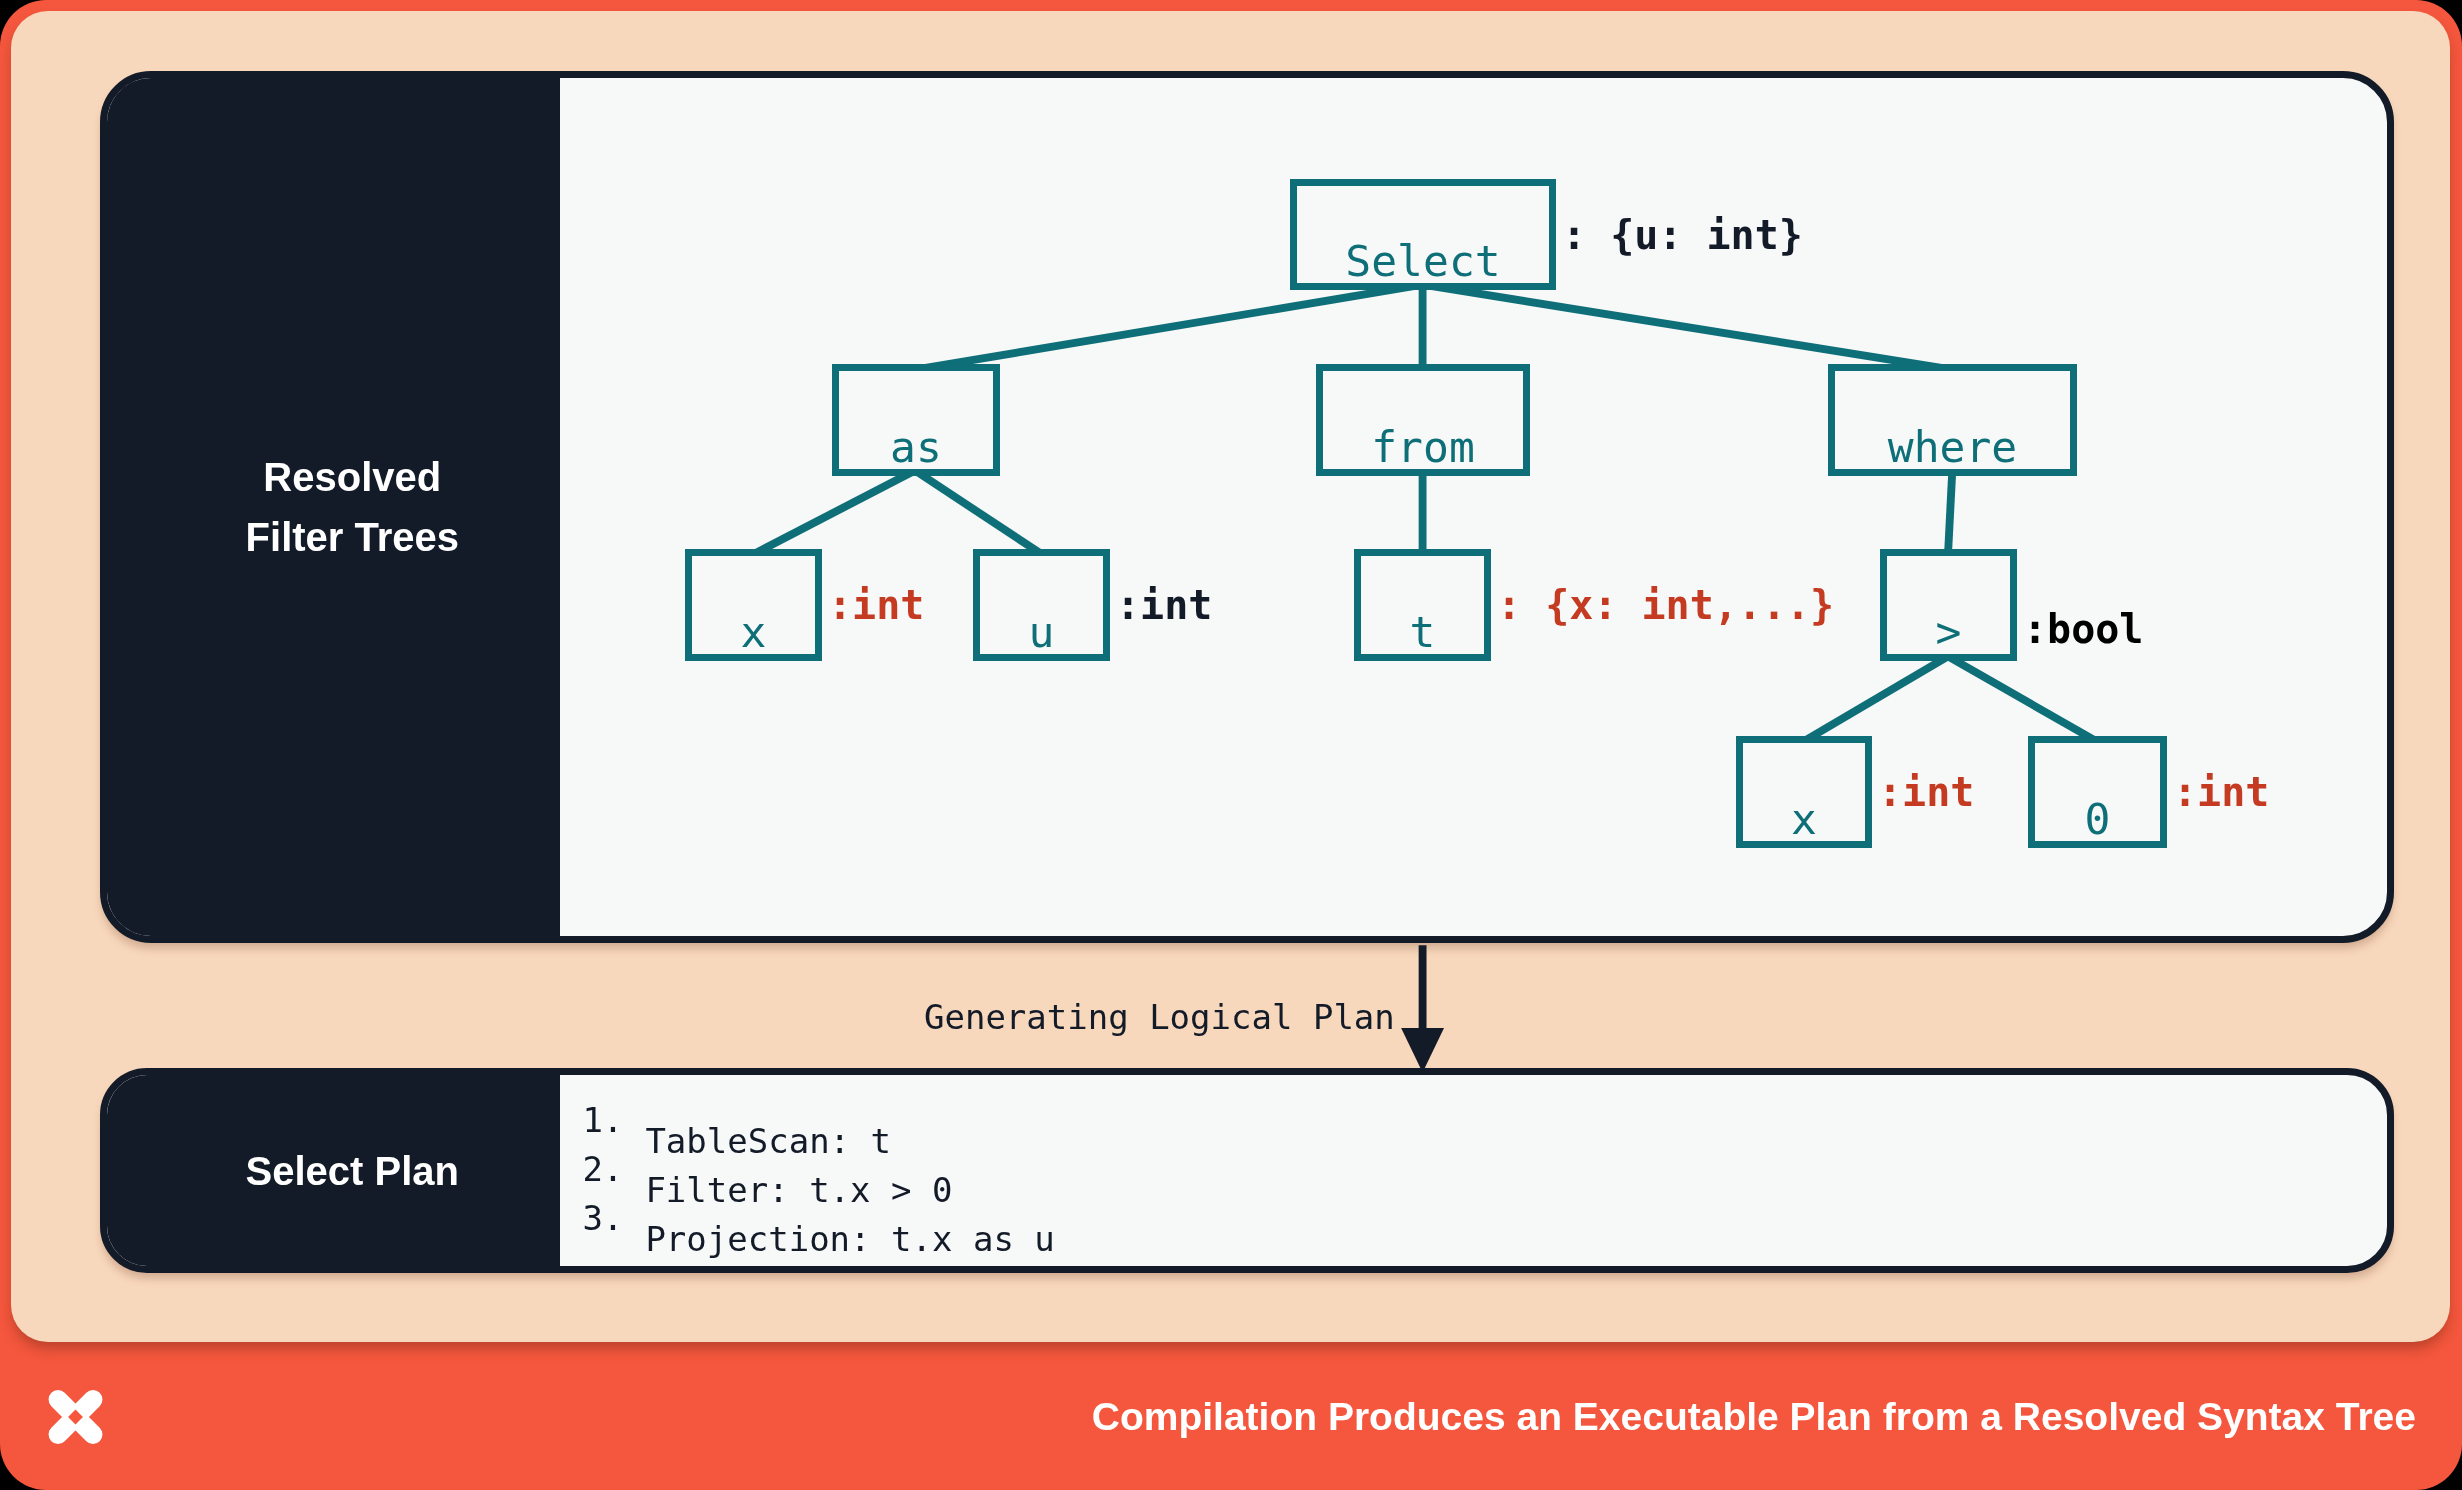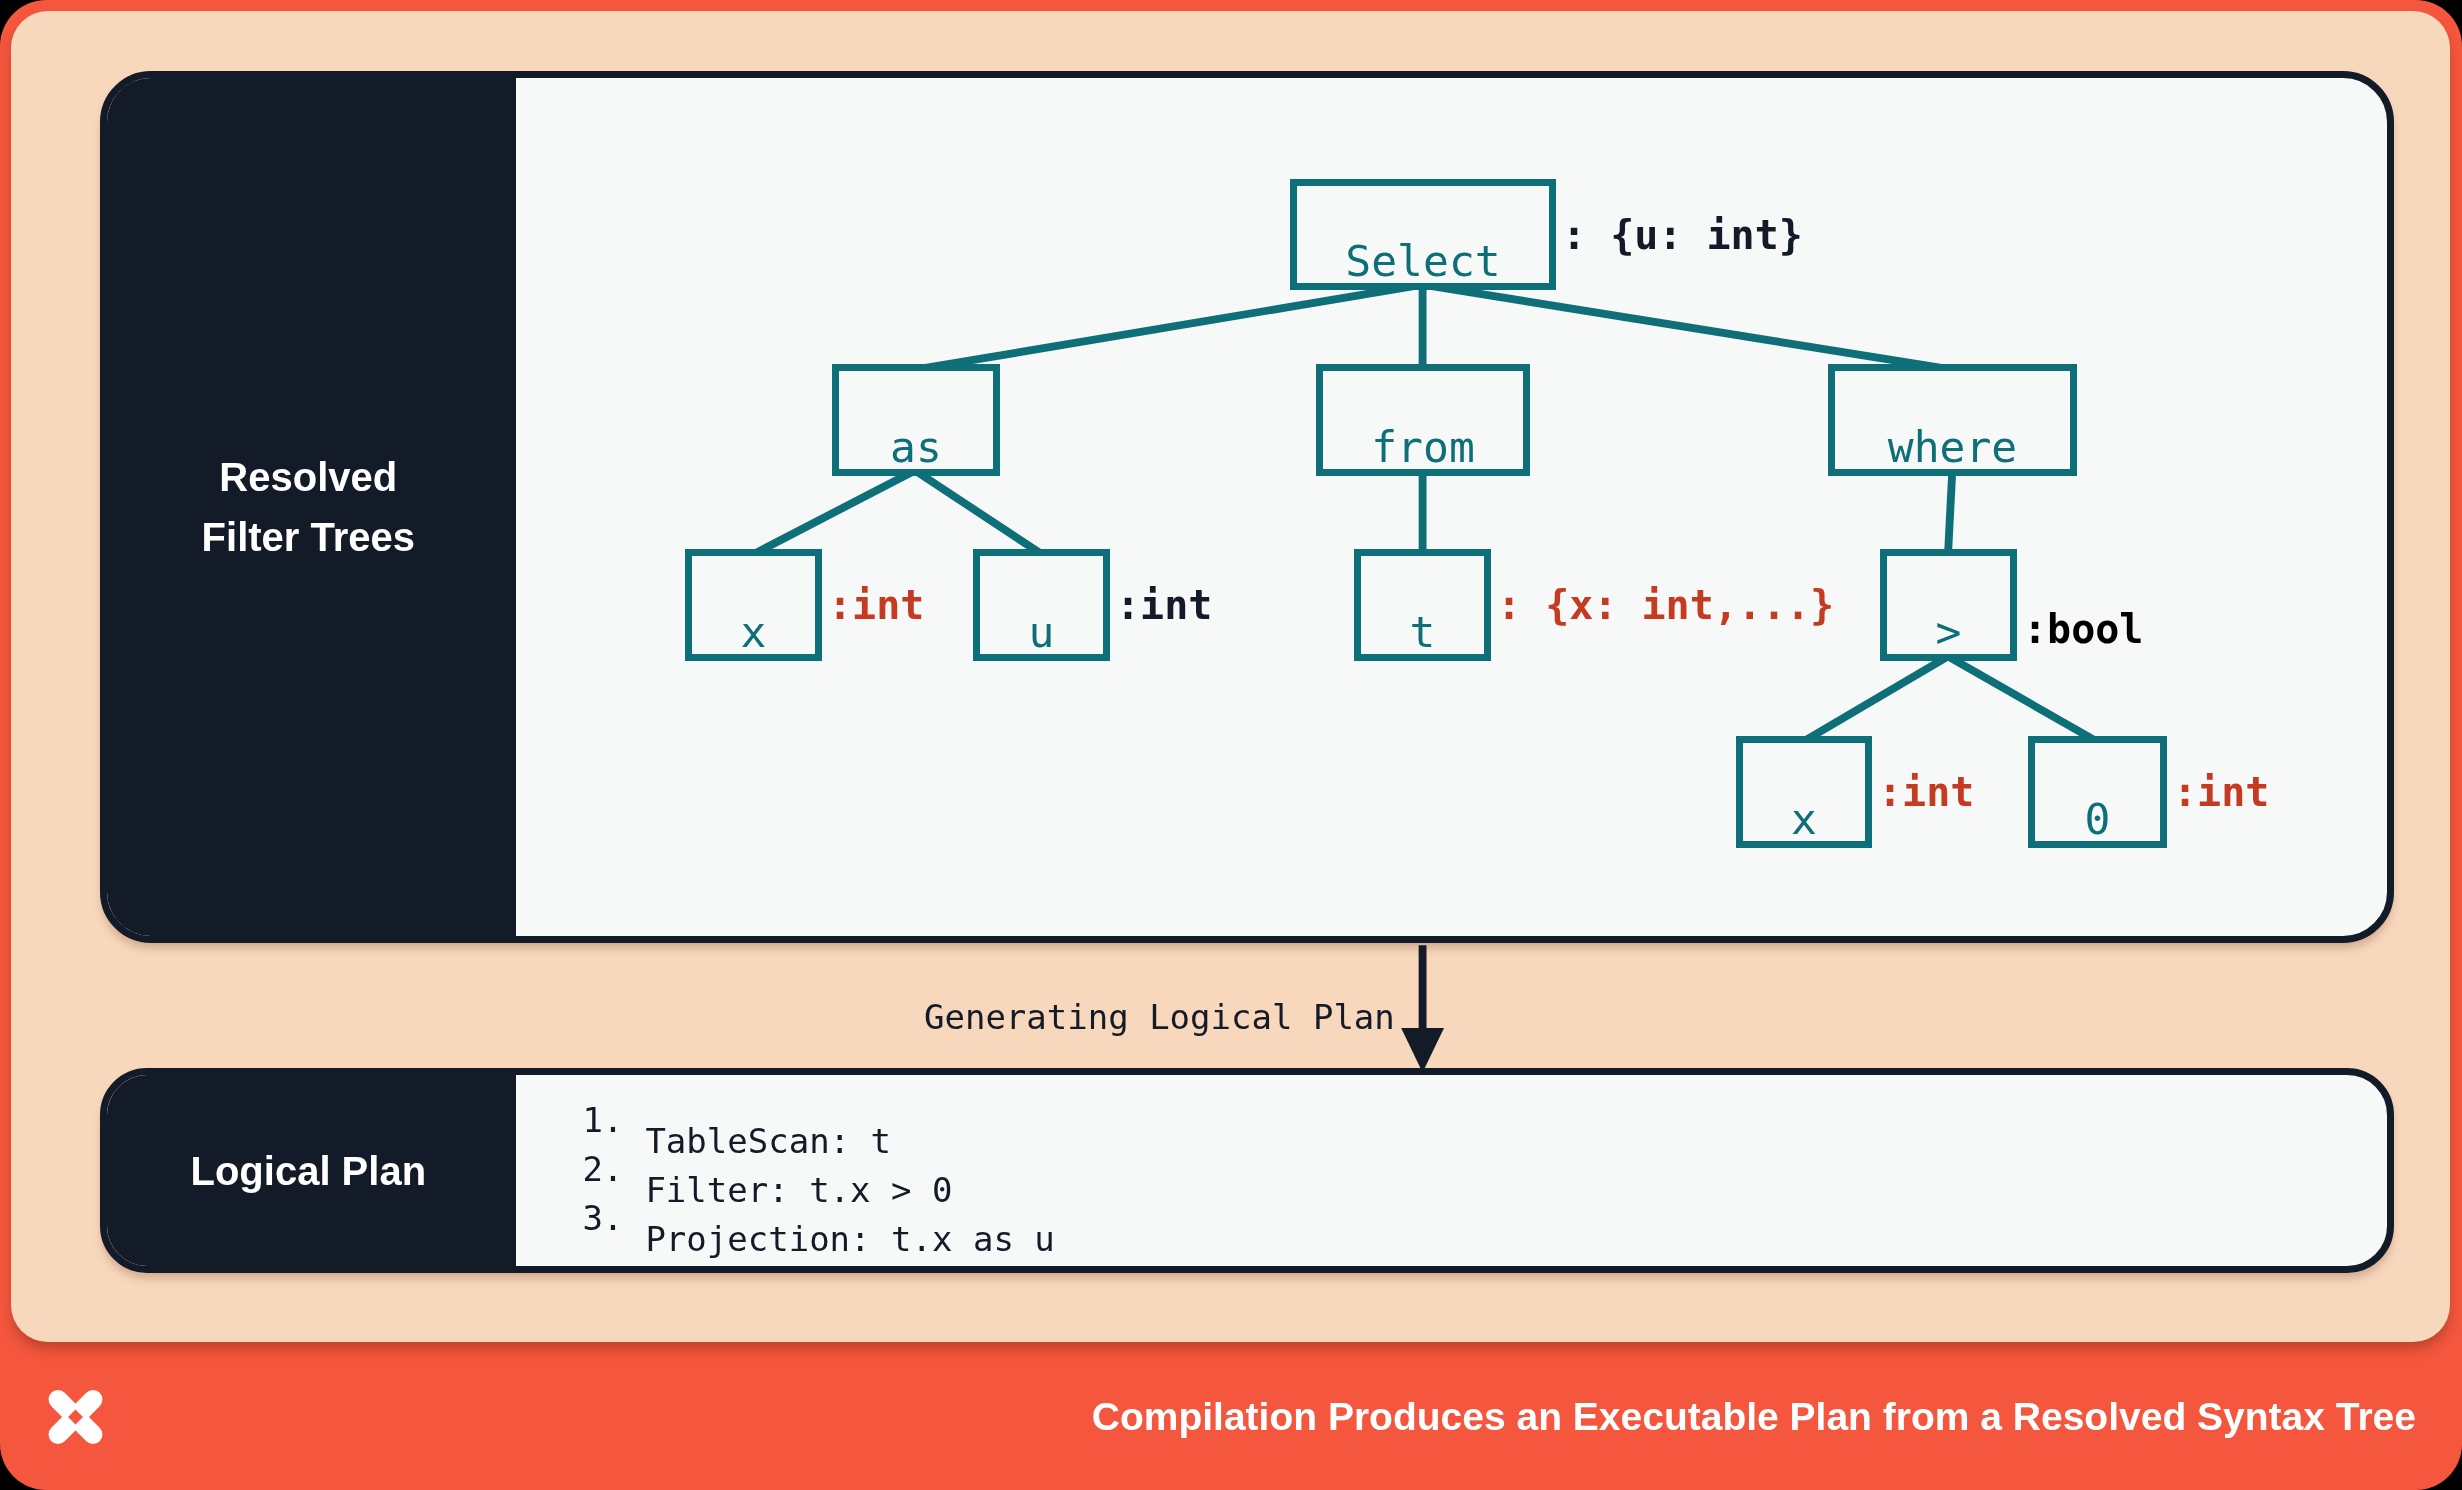--- a/index.html
+++ b/index.html
@@ -19,21 +19,21 @@
     border:7.1px solid var(--navy,#141B28); box-sizing:border-box;
     overflow:hidden; box-shadow:0 7.1px 10px -2.9px rgba(90,30,12,.25);
   }
   .top-card    { left:89px; top:60px;   width:2294px; height:872px; border-radius:51px; }
   .bottom-card { left:89px; top:1057px; width:2294px; height:205px;  border-radius:47px; }
   .sidebar {
     position:absolute; left:-7.1px; top:-7.1px; width:416px; height:calc(100% + 14.3px);
     background:var(--navy,#141B28);
     display:flex; flex-direction:column; align-items:center; justify-content:center;
     color:#fff; font-family:"Liberation Sans","DejaVu Sans",sans-serif;
-    font-weight:bold; font-size:40px; line-height:60px; text-align:center;
+    font-weight:bold; font-size:40px; line-height:60px; text-align:center;padding-left:44px;
   }
   .edges { position:absolute; left:0; top:0; z-index:2; pointer-events:none; }
   .node {
     position:absolute; z-index:3; box-sizing:border-box;
     background:var(--panel,#F7F8F8); border:7.9px solid var(--teal,#0E6F78);
     display:flex; align-items:flex-end; justify-content:center;
   }
   .node-label { color:var(--teal,#0E6F78); font-size:43px; line-height:1; white-space:pre; }
   .anno {
     position:absolute; left:calc(100% + 13px); top:50%; transform:translateY(-50%);
@@ -64,21 +64,21 @@
 
     <div class="card top-card">
       <div class="sidebar">
         <div>Resolved</div>
         <div>Filter Trees</div>
       </div>
     </div>
 
     <div class="card bottom-card">
       <div class="sidebar">
-        <div>Logical Plan</div>
+        <div>Select Plan</div>
       </div>
       <div class="plan-list">
         <div class="plan-row">
           <span class="plan-num">1.</span>
           <span class="plan-text">TableScan: t</span>
         </div>
         <div class="plan-row">
           <span class="plan-num">2.</span>
           <span class="plan-text">Filter: t.x &gt; 0</span>
         </div>

